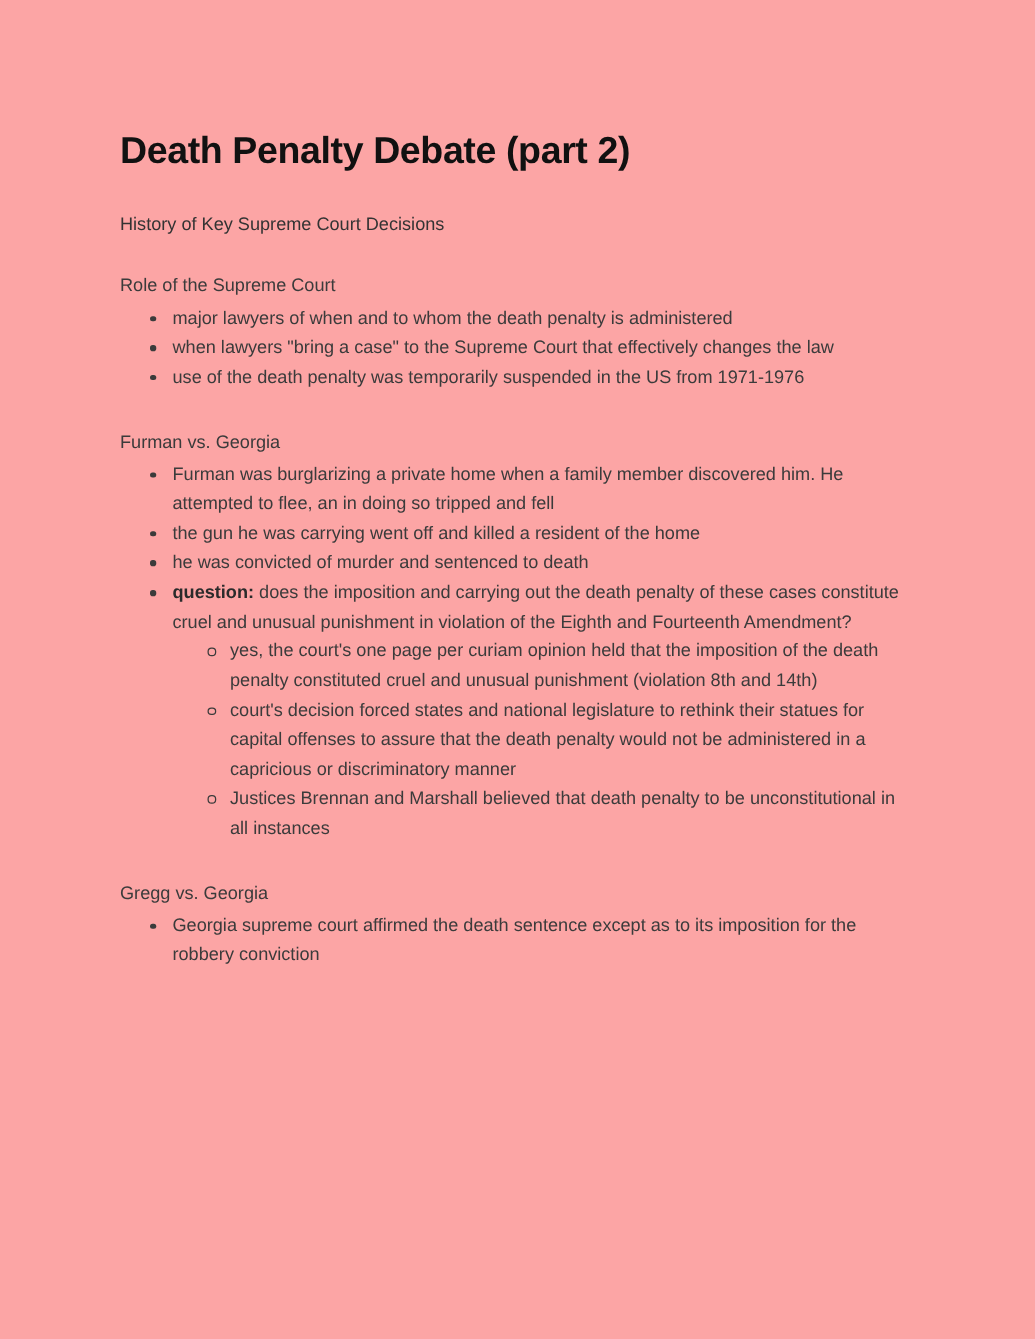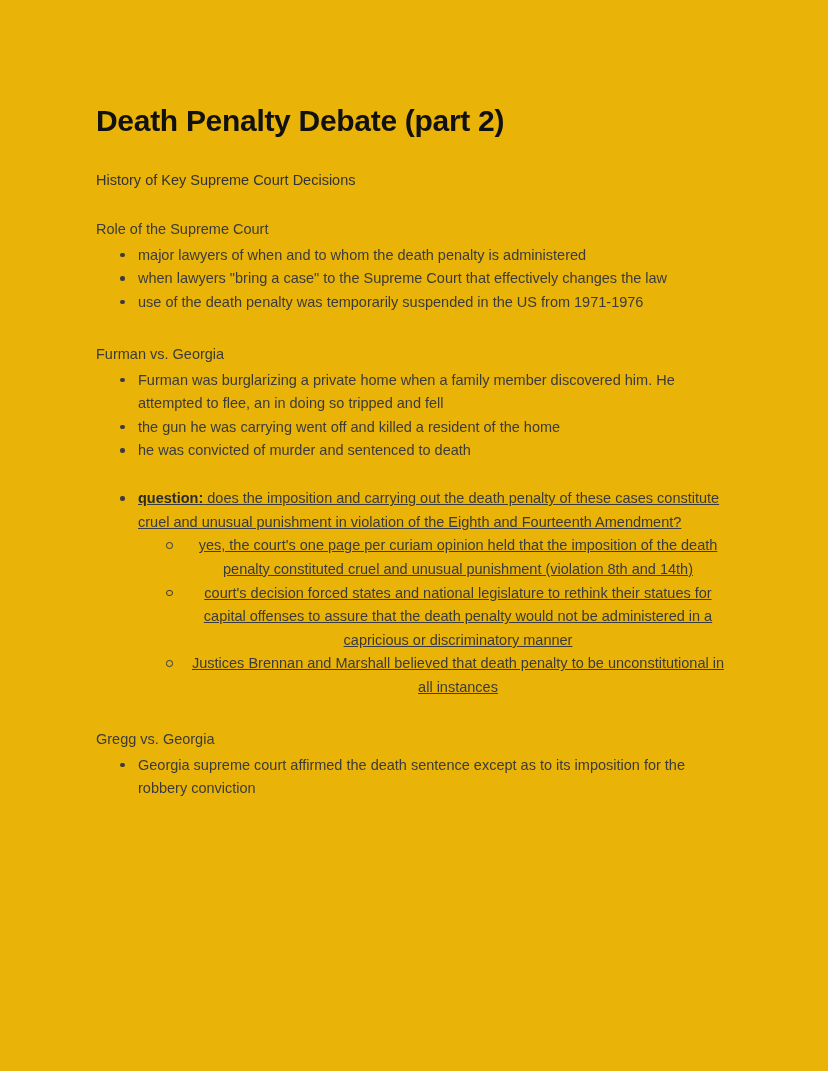--- a/index.html
+++ b/index.html
@@ -11,21 +11,21 @@
     width: 828px;
     height: 1071px;
     font-family: "Liberation Sans", sans-serif;
     color: #3b3b3b;
     overflow: hidden;
   }
   .page {
     position: relative;
     width: 828px;
     height: 1071px;
-    background: #eab308;
+    background: #fca5a5;
     box-sizing: border-box;
     padding: 96px 96px 0 96px;
   }
   .doc-title {
     font-size: 30px;
     font-weight: bold;
     color: #111111;
     letter-spacing: -0.3px;
     margin: 0;
     padding-top: 6px;
@@ -62,22 +62,20 @@
   }
   li.bullet {
     position: relative;
     font-size: 14.5px;
     line-height: 1.63;
     color: #3b3b3b;
     padding-left: 18px;
     margin: 0;
   }
   li.bullet.spaced-above {
-    margin-top: 24px;
-    text-decoration: underline;
   }
   li.bullet > .dot {
     position: absolute;
     left: 0;
     top: 9px;
     width: 4.5px;
     height: 4.5px;
     border-radius: 50%;
     background: #3b3b3b;
   }
@@ -94,21 +92,20 @@
   }
   li.bullet .text {
     display: block;
   }
   .lead {
     font-weight: bold;
     color: #2b2b2b;
   }
   .subitems {
     margin-top: 0;
-    text-align: center;
   }
 </style>
 </head>
 <body>
 
 <div class="page">
 
   <h1 class="doc-title">Death Penalty Debate (part 2)</h1>
 
   <h2 class="doc-subtitle">History of Key Supreme Court Decisions</h2>

